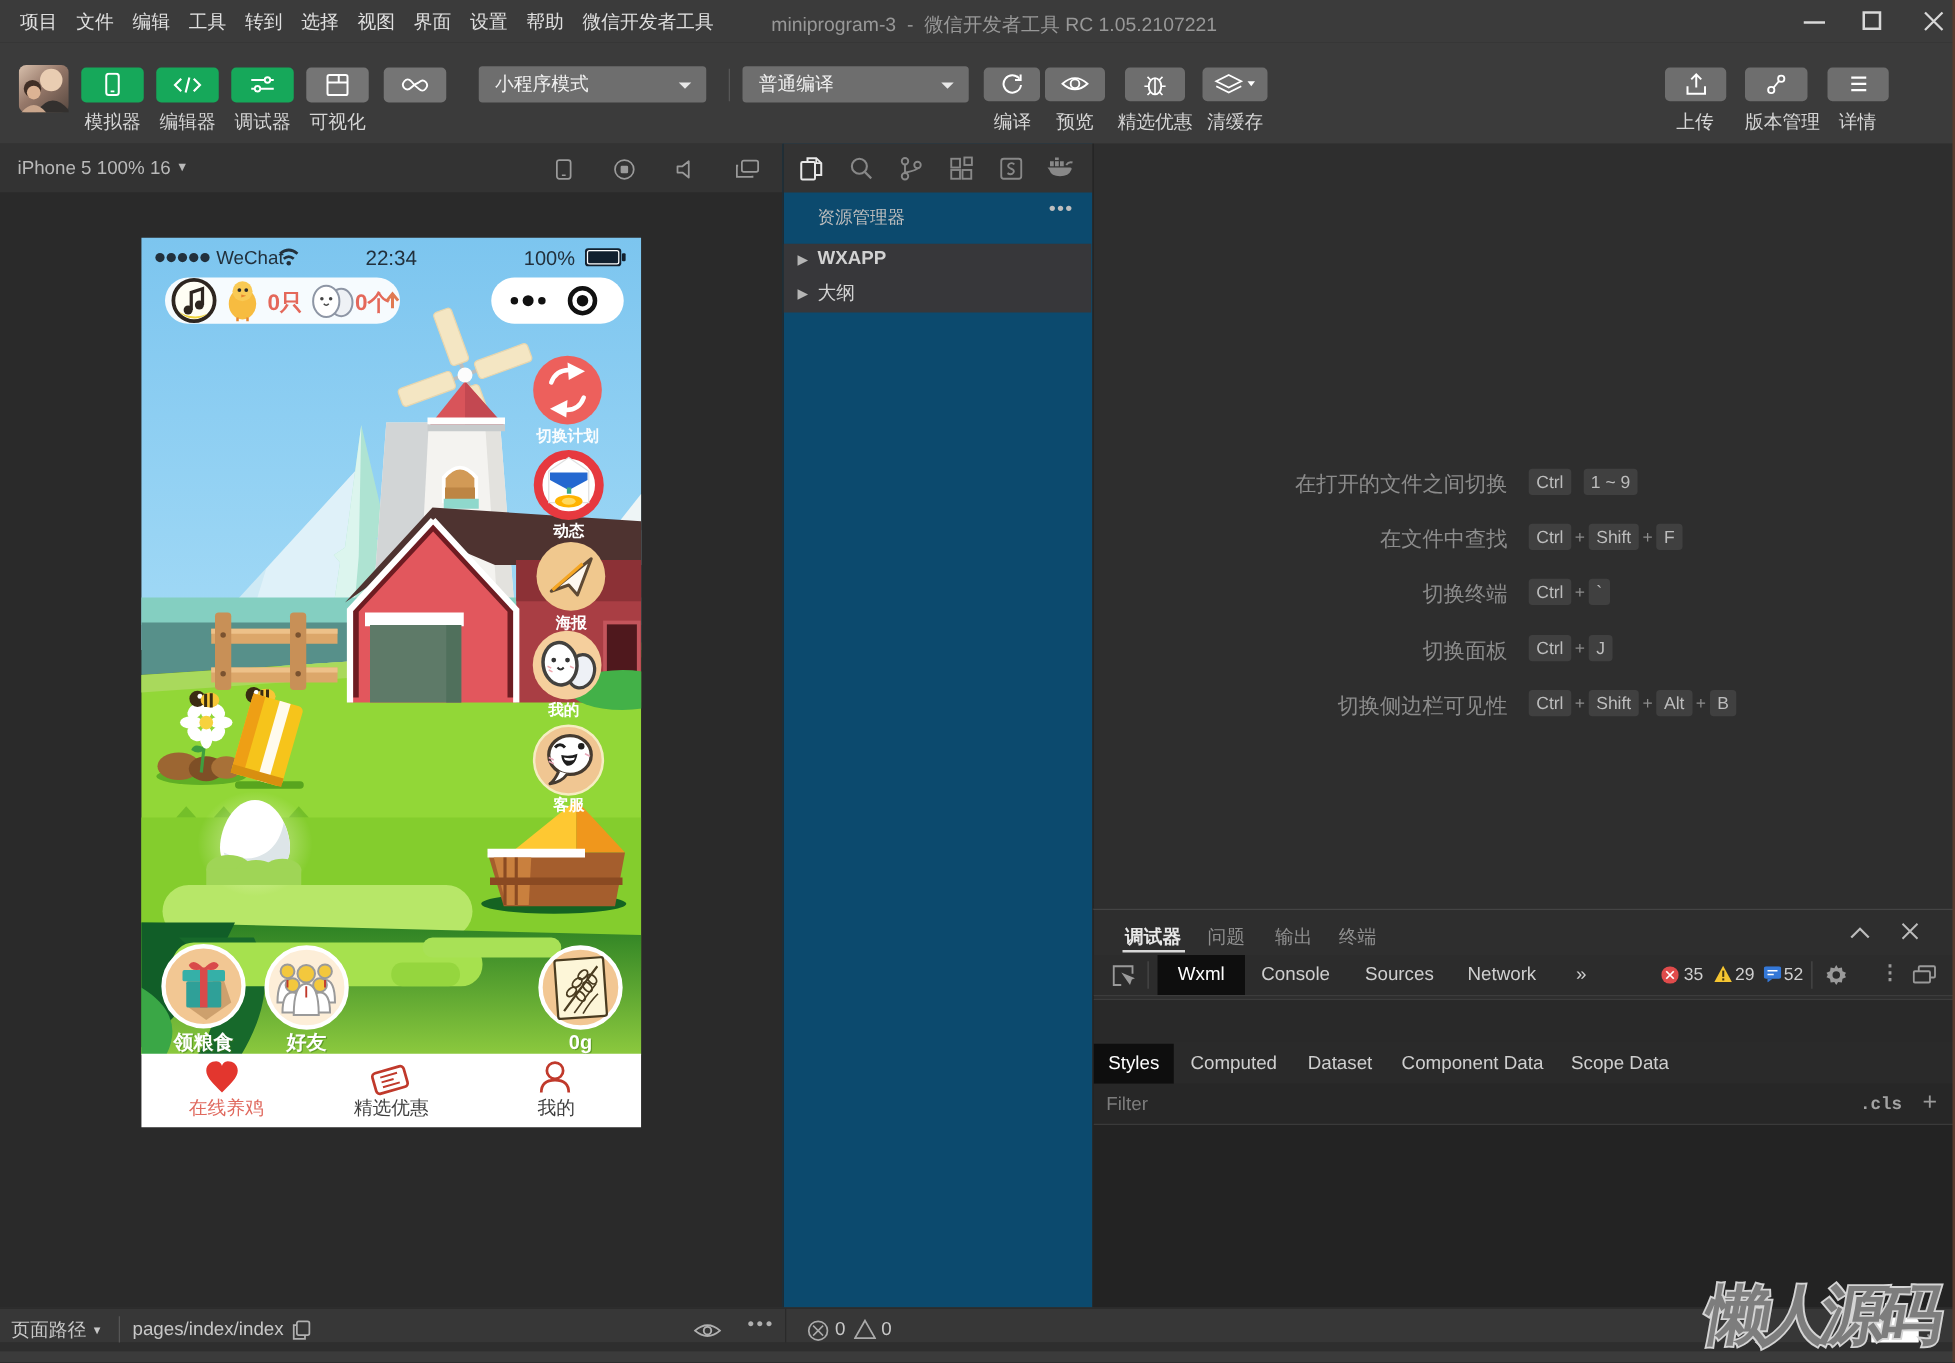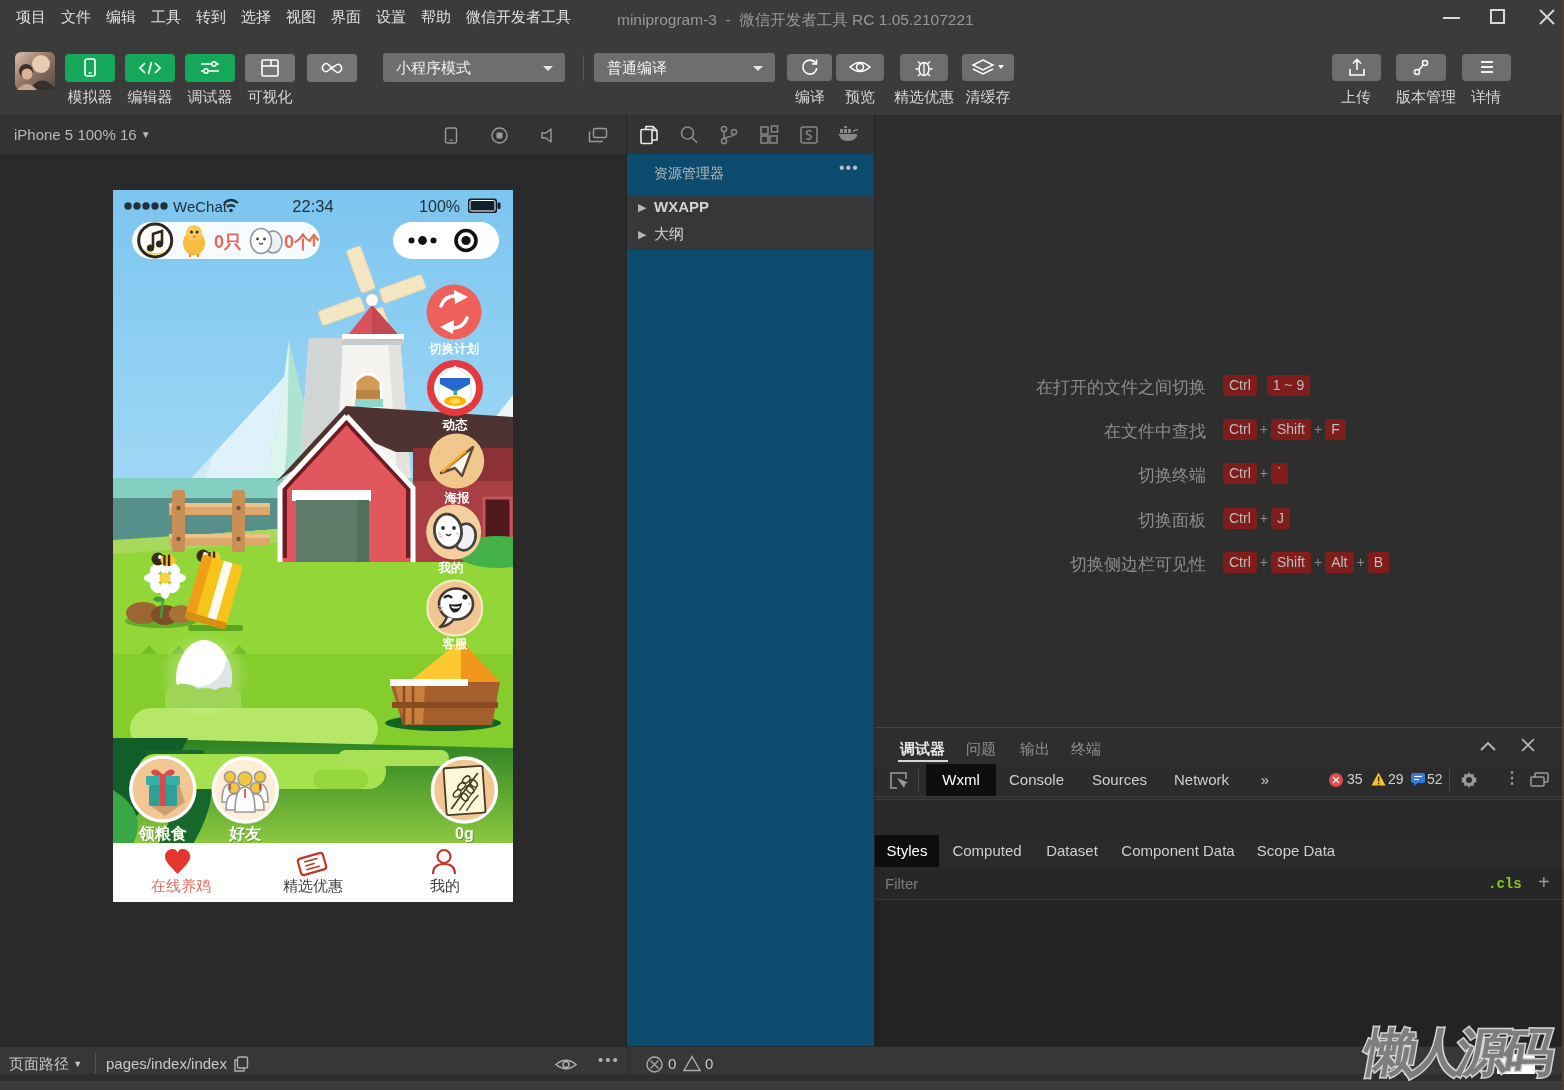--- a/index.html
+++ b/index.html
@@ -28,21 +28,21 @@
 #phone{position:absolute;left:113px;top:190px;width:400px;height:712px;}
 
 #sidebar{position:absolute;left:626px;top:115px;width:248px;height:931px;background:#0c4a6e;border-left:1px solid #232323;}
 #sidetop{position:absolute;left:0;top:0;width:248px;height:39px;background:#333333;}
 #treerows{position:absolute;left:0;top:80px;width:246px;height:55px;background:#37373a;}
 
 #editor{position:absolute;left:874px;top:115px;width:690px;height:612px;background:#2e2e2e;border-left:1px solid #232323;}
 .srow{position:absolute;width:690px;height:22px;}
 .slabel{position:absolute;right:359px;top:1px;color:#8c8c8c;font-size:17px;white-space:nowrap;}
 .keys{position:absolute;left:348px;top:0;white-space:nowrap;color:#8c8c8c;font-size:14px;}
-.key{display:inline-block;background:#7f1d1d;color:#bdbdbd;border-radius:3px;height:21px;line-height:21px;padding:0 6px;font-size:14px;vertical-align:top;min-width:9px;text-align:center;}
+.key{display:inline-block;background:#404040;color:#bdbdbd;border-radius:3px;height:21px;line-height:21px;padding:0 6px;font-size:14px;vertical-align:top;min-width:9px;text-align:center;}
 .plus{display:inline-block;margin:0 3px;line-height:21px;vertical-align:top;}
 
 #debug{position:absolute;left:874px;top:727px;width:690px;height:319px;background:#2e2e2e;border-left:1px solid #232323;border-top:1px solid #444;}
 #dtabs{position:absolute;left:0;top:0;width:690px;height:36px;}
 .dtab{position:absolute;top:12px;color:#8f8f8f;font-size:15px;}
 #dtoolbar{position:absolute;left:0;top:36px;width:690px;height:33px;background:#2c2c2c;border-bottom:1px solid #3c3c3c;}
 .ctab{position:absolute;top:0;height:32px;line-height:32px;color:#cfcfcf;font-size:15px;text-align:center;}
 #stylesrow{position:absolute;left:0;top:106px;width:690px;height:33px;background:#2a2a2a;}
 #filterrow{position:absolute;left:0;top:139px;width:690px;height:33px;background:#272727;border-bottom:1px solid #3a3a3a;}
 #dgap{position:absolute;left:0;top:71px;width:690px;height:35px;background:#292929;border-top:1px solid #3c3c3c;}
@@ -624,21 +624,21 @@
     <div id="dgap"></div>
     <div id="stylesrow">
       <div class="ctab" style="left:0px;top:1px;width:64px;background:#0e0e0e;color:#fff;">Styles</div>
       <div class="ctab" style="left:76px;top:1px;width:72px;">Computed</div>
       <div class="ctab" style="left:168px;top:1px;width:58px;">Dataset</div>
       <div class="ctab" style="left:243px;top:1px;width:120px;">Component Data</div>
       <div class="ctab" style="left:381px;top:1px;width:80px;">Scope Data</div>
     </div>
     <div id="filterrow">
       <div class="abs" style="left:10px;top:8px;color:#7d7d7d;font-size:15px;">Filter</div>
-      <div class="abs" style="left:613px;top:9px;color:#84cc16;font-size:14px;font-family:'Liberation Mono',monospace;font-weight:bold;">.cls</div>
+      <div class="abs" style="left:613px;top:9px;color:#a3a3a3;font-size:14px;font-family:'Liberation Mono',monospace;font-weight:bold;">.cls</div>
       <div class="abs" style="left:663px;top:4px;color:#9a9a9a;font-size:20px;">+</div>
     </div>
     <div id="dcontent"></div>
   </div>
 
   <div id="statusbar">
     <div class="abs" style="left:9px;top:8px;">页面路径 <span style="font-size:9px;vertical-align:2px;">▼</span></div>
     <div class="abs" style="left:95px;top:6px;width:1px;height:22px;background:#555;"></div>
     <div class="abs" style="left:106px;top:8px;">pages/index/index</div>
     <svg class="abs" style="left:233px;top:9px;" width="16" height="16">

